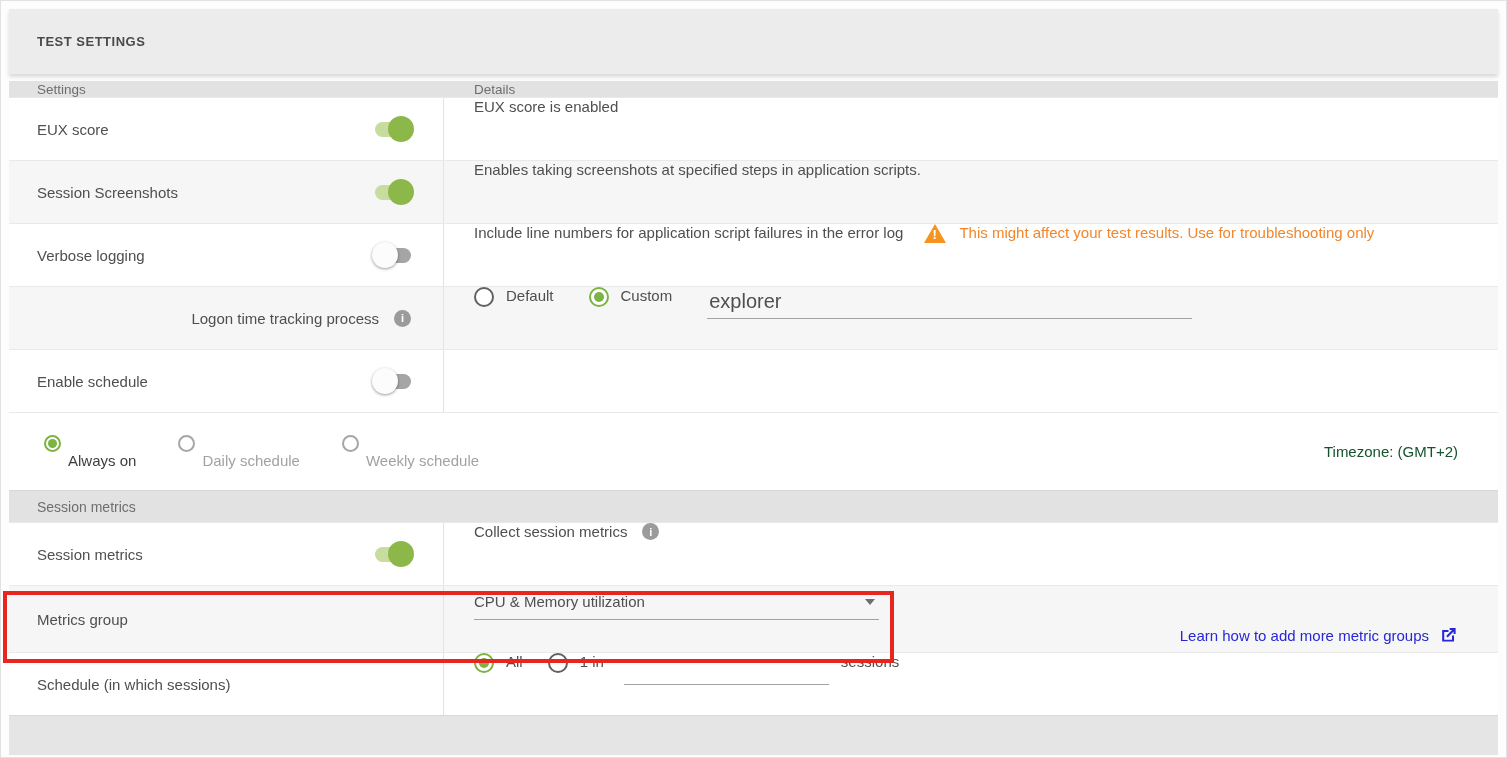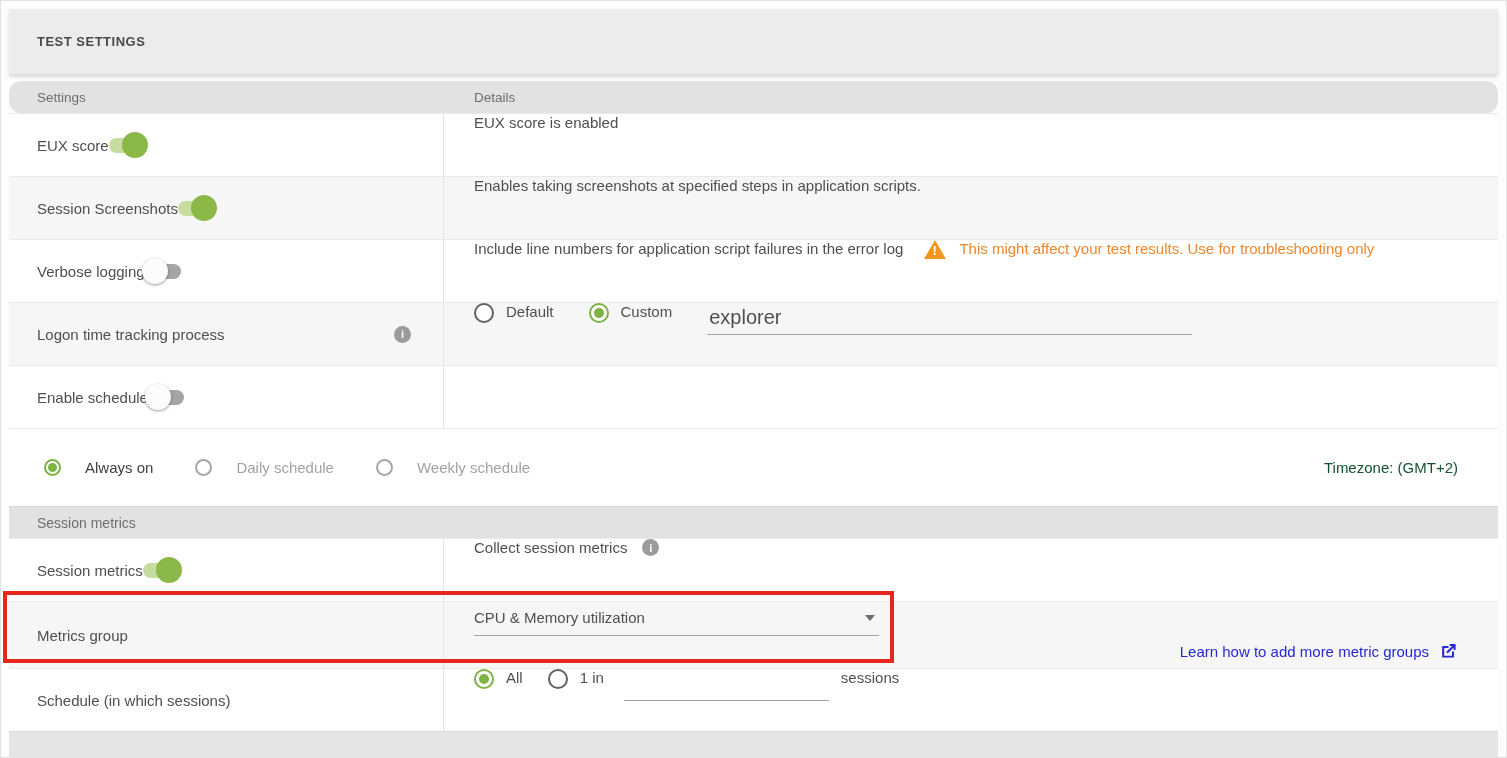--- a/index.html
+++ b/index.html
@@ -7,30 +7,30 @@
     font-family:"Liberation Sans","DejaVu Sans",sans-serif; color:#4f4f4f; }
   .page { position:relative; width:1507px; height:758px; padding:8px 8px 0 8px; background:#fdfdfd; border:1px solid #e2e2e2; }
 
   
   .titlebar { height:65px; background:#ececec; display:flex; align-items:center;
     padding-left:28px; box-shadow:0 3px 4px rgba(0,0,0,.14); position:relative; z-index:2; }
   .titlebar .title { font-size:13px; font-weight:bold; letter-spacing:.5px; color:#4a4a4a; }
 
   
   .grid { margin-top:7px; position:relative; z-index:1; }
-  .colhead { height:32px; background:#e2e2e2; display:flex;border-radius:12px; }
+  .colhead { height:16px; background:#e2e2e2; display:flex; }
   .colhead .c-l { width:435px; padding-left:28px; display:flex; align-items:center; }
   .colhead .c-r { flex:1; padding-left:30px; display:flex; align-items:center;text-align:right; }
   .colhead span { font-size:13.5px; color:#6e6e6e; }
 
   .row { display:flex; border-top:1px solid #e9e9e9; background:#fff; }
   .row:first-of-type { border-top:none; }
   .row.alt { background:#f6f6f6; }
   .row .cell-l { width:435px; min-height:62px; padding:0 32px 0 28px; display:flex;
-    align-items:center; border-right:1px solid #e3e3e3; }
+    align-items:center; justify-content:space-between; border-right:1px solid #e3e3e3; }
   .row .cell-r { flex:1; min-height:62px; padding:0 40px 0 30px; display:flex; }
   .h62 .cell-l,.h62 .cell-r { height:62px; }
   .h66 .cell-l,.h66 .cell-r { height:66px; }
   .h60 .cell-l,.h60 .cell-r { height:60px; }
   .lbl { font-size:15px; color:#4f4f4f; }
   .txt { font-size:15px; color:#4f4f4f; }
 
   
   .switch { position:relative; width:36px; height:15px; border-radius:8px; display:inline-block; cursor:pointer; flex:none; }
   .switch .knob { position:absolute; top:-6px; width:26px; height:26px; border-radius:50%; }
@@ -66,21 +66,21 @@
   .dd-arrow { width:0; height:0; border-left:5px solid transparent; border-right:5px solid transparent;
     border-top:6px solid #6f6f6f; margin-right:4px; }
 
   
   .uinput { border:none; outline:none; background:transparent; border-bottom:1px solid #a3a3a3;
     font-family:inherit; font-size:20px; color:#4f4f4f; height:32px; padding:0 2px 2px 2px; }
 
   
   .fullrow { border-top:1px solid #e9e9e9; height:78px; background:#fff; display:flex;
     align-items:center; padding:0 40px 0 35px; }
-  .fullrow .opt { display:flex; align-items:flex-end; }
+  .fullrow .opt { display:flex; align-items:flex-start;flex-direction:column; }
   .fullrow .opt .optlbl { margin-left:24px; font-size:15px; }
   .opt-dark .optlbl { color:#3f3f3f; }
   .opt-gray .optlbl { color:#a2a2a2; }
   .gap1 { margin-left:42px; }
   .tz { margin-left:auto; font-size:15px; color:#14532d; }
 
   
   .secthead { height:32px; background:#e2e2e2; display:flex; align-items:center;
     padding-left:28px; border-top:1px solid #d8d8d8; }
   .secthead span { font-size:14px; color:#6e6e6e; }
@@ -156,21 +156,21 @@
       <div class="cell-r">
         <span class="txt">Include line numbers for application script failures in the error log</span>
         <span class="warn-wrap ml20">
             <span class="warn-tri"></span>
           </span>
         <span class="warn-text">This might affect your test results. Use for troubleshooting only</span>
       </div>
     </div>
 
     <div class="row alt h62">
-      <div class="cell-l" style="justify-content:space-between;gap:32px;">
+      <div class="cell-l" style="justify-content:flex-end;">
         <span class="lbl">Logon time tracking process</span>
         <i class="info ml15">i</i>
       </div>
       <div class="cell-r">
         <span class="radio"></span>
         <span class="txt ml12">Default</span>
         <span class="radio sel ml35"></span>
         <span class="txt ml12">Custom</span>
         <input class="uinput ml35" style="width: 485px;" value="explorer">
       </div>

